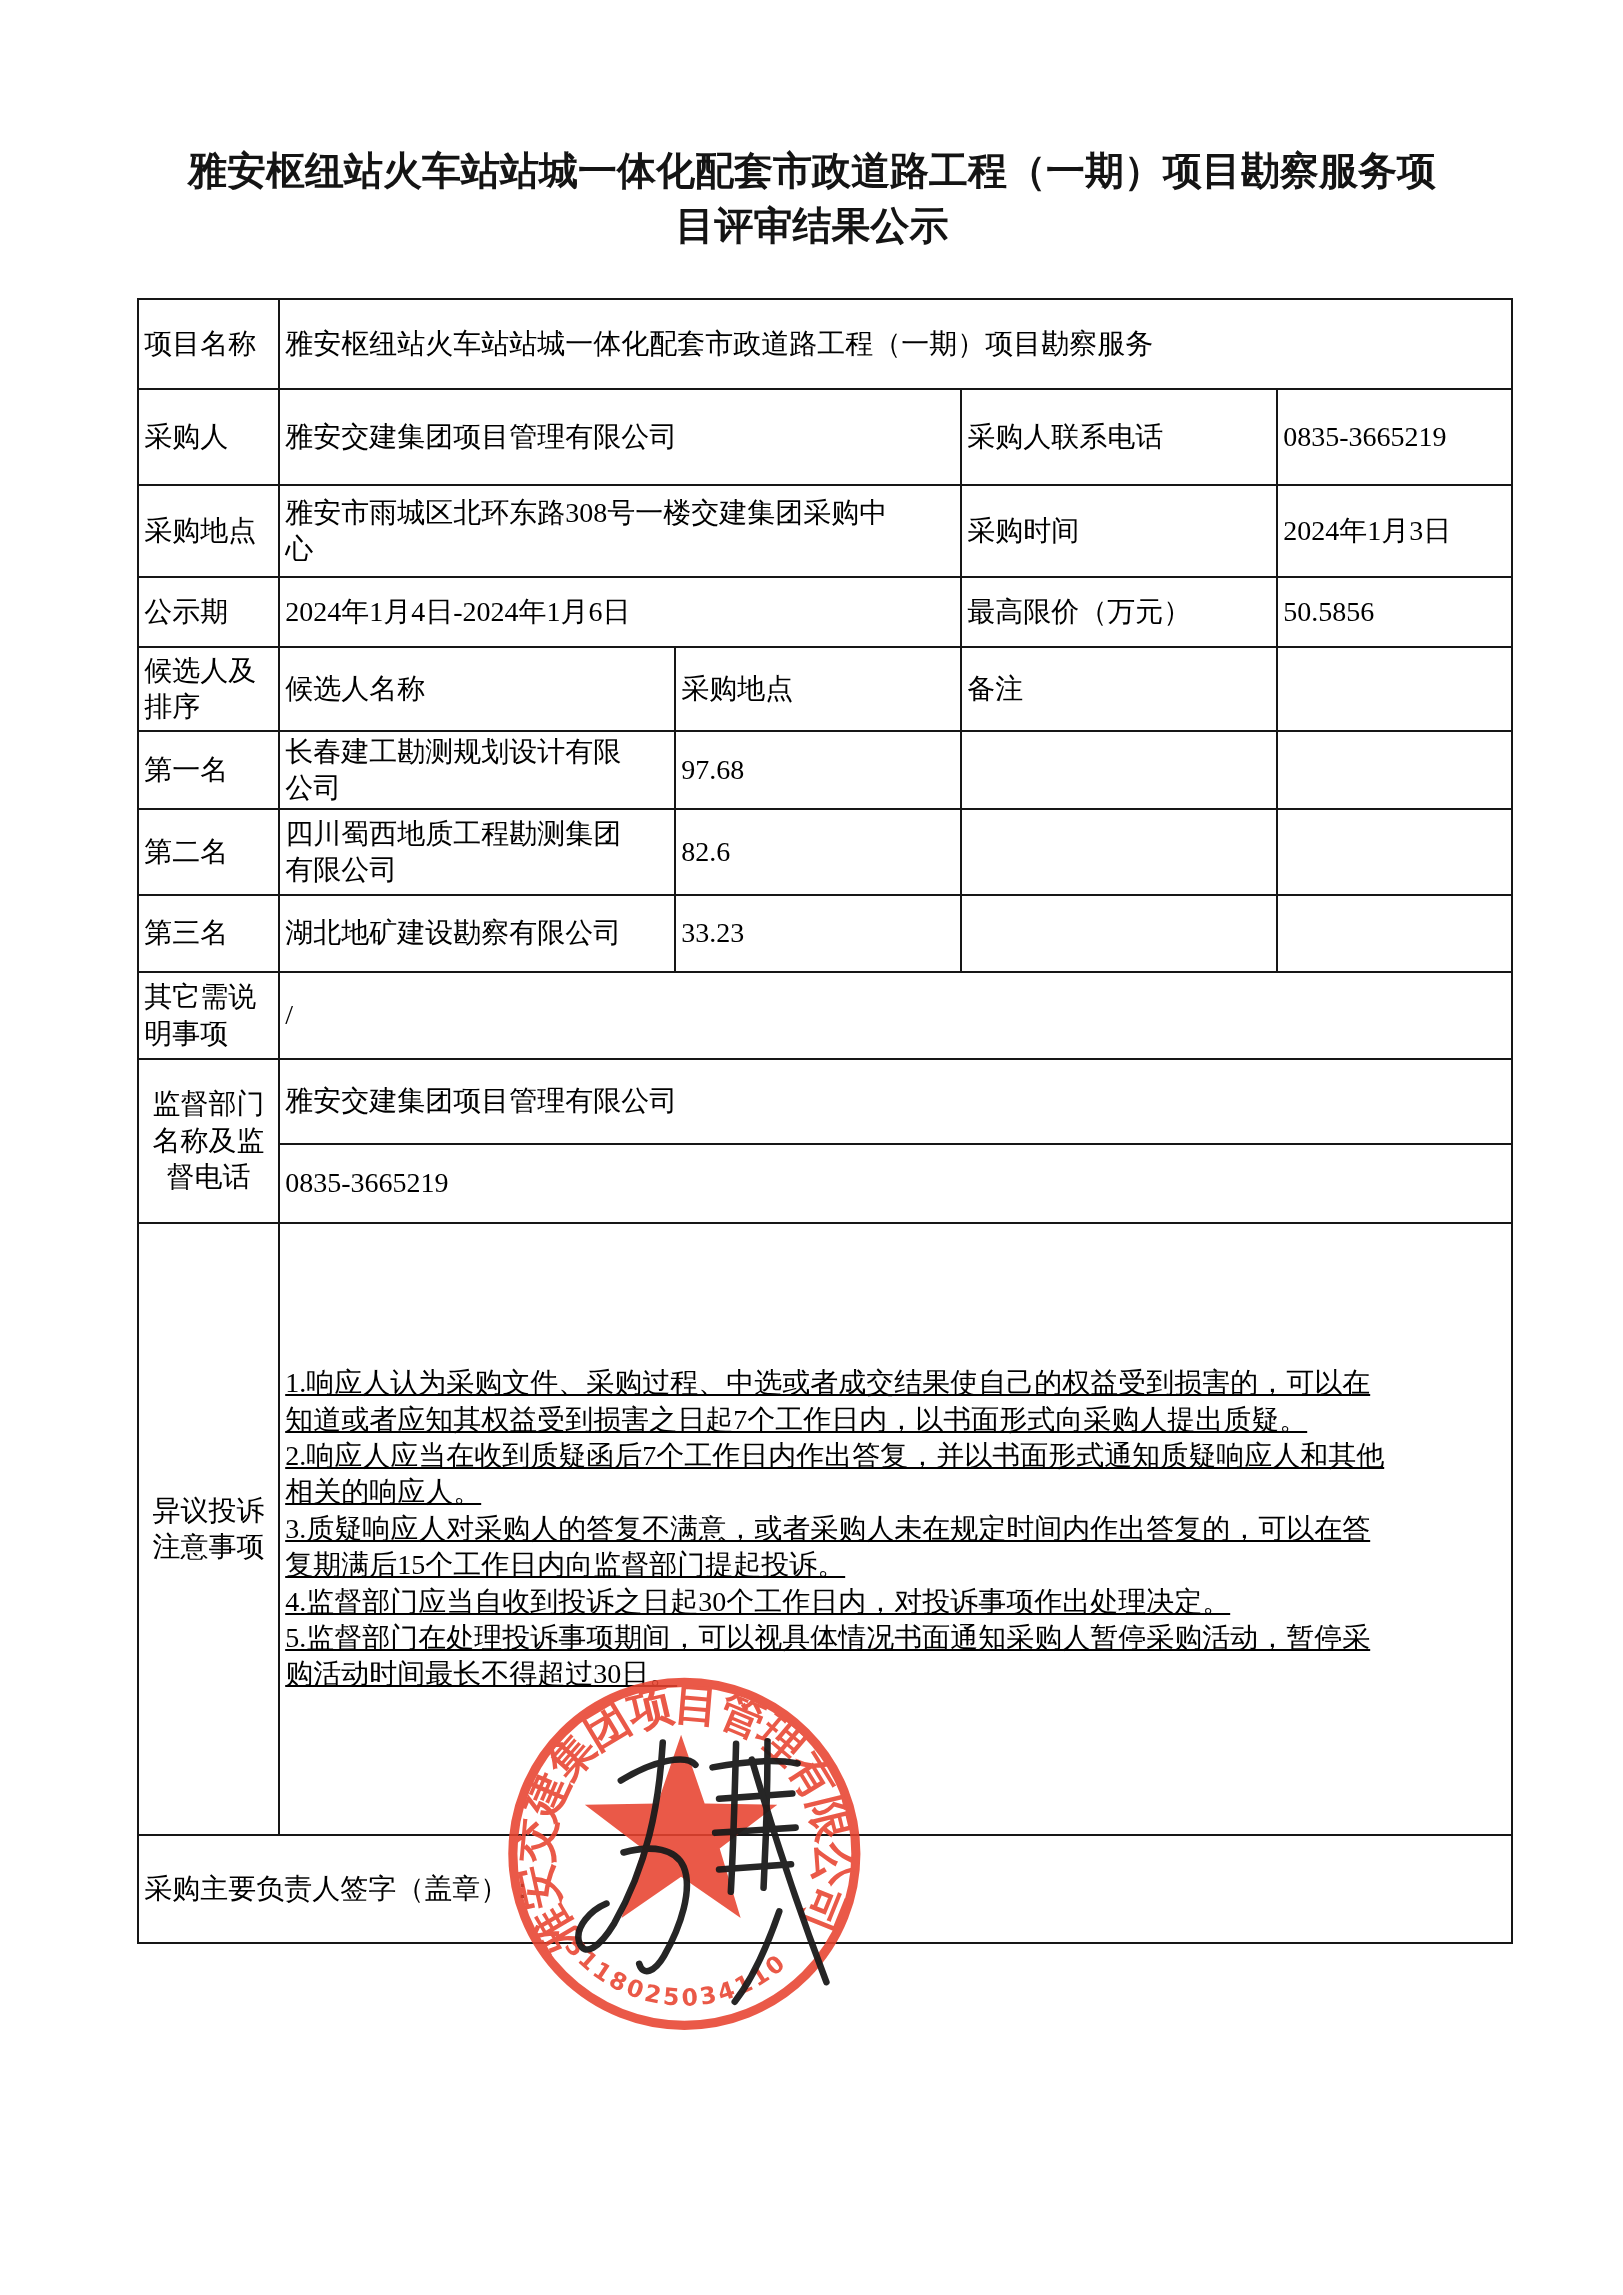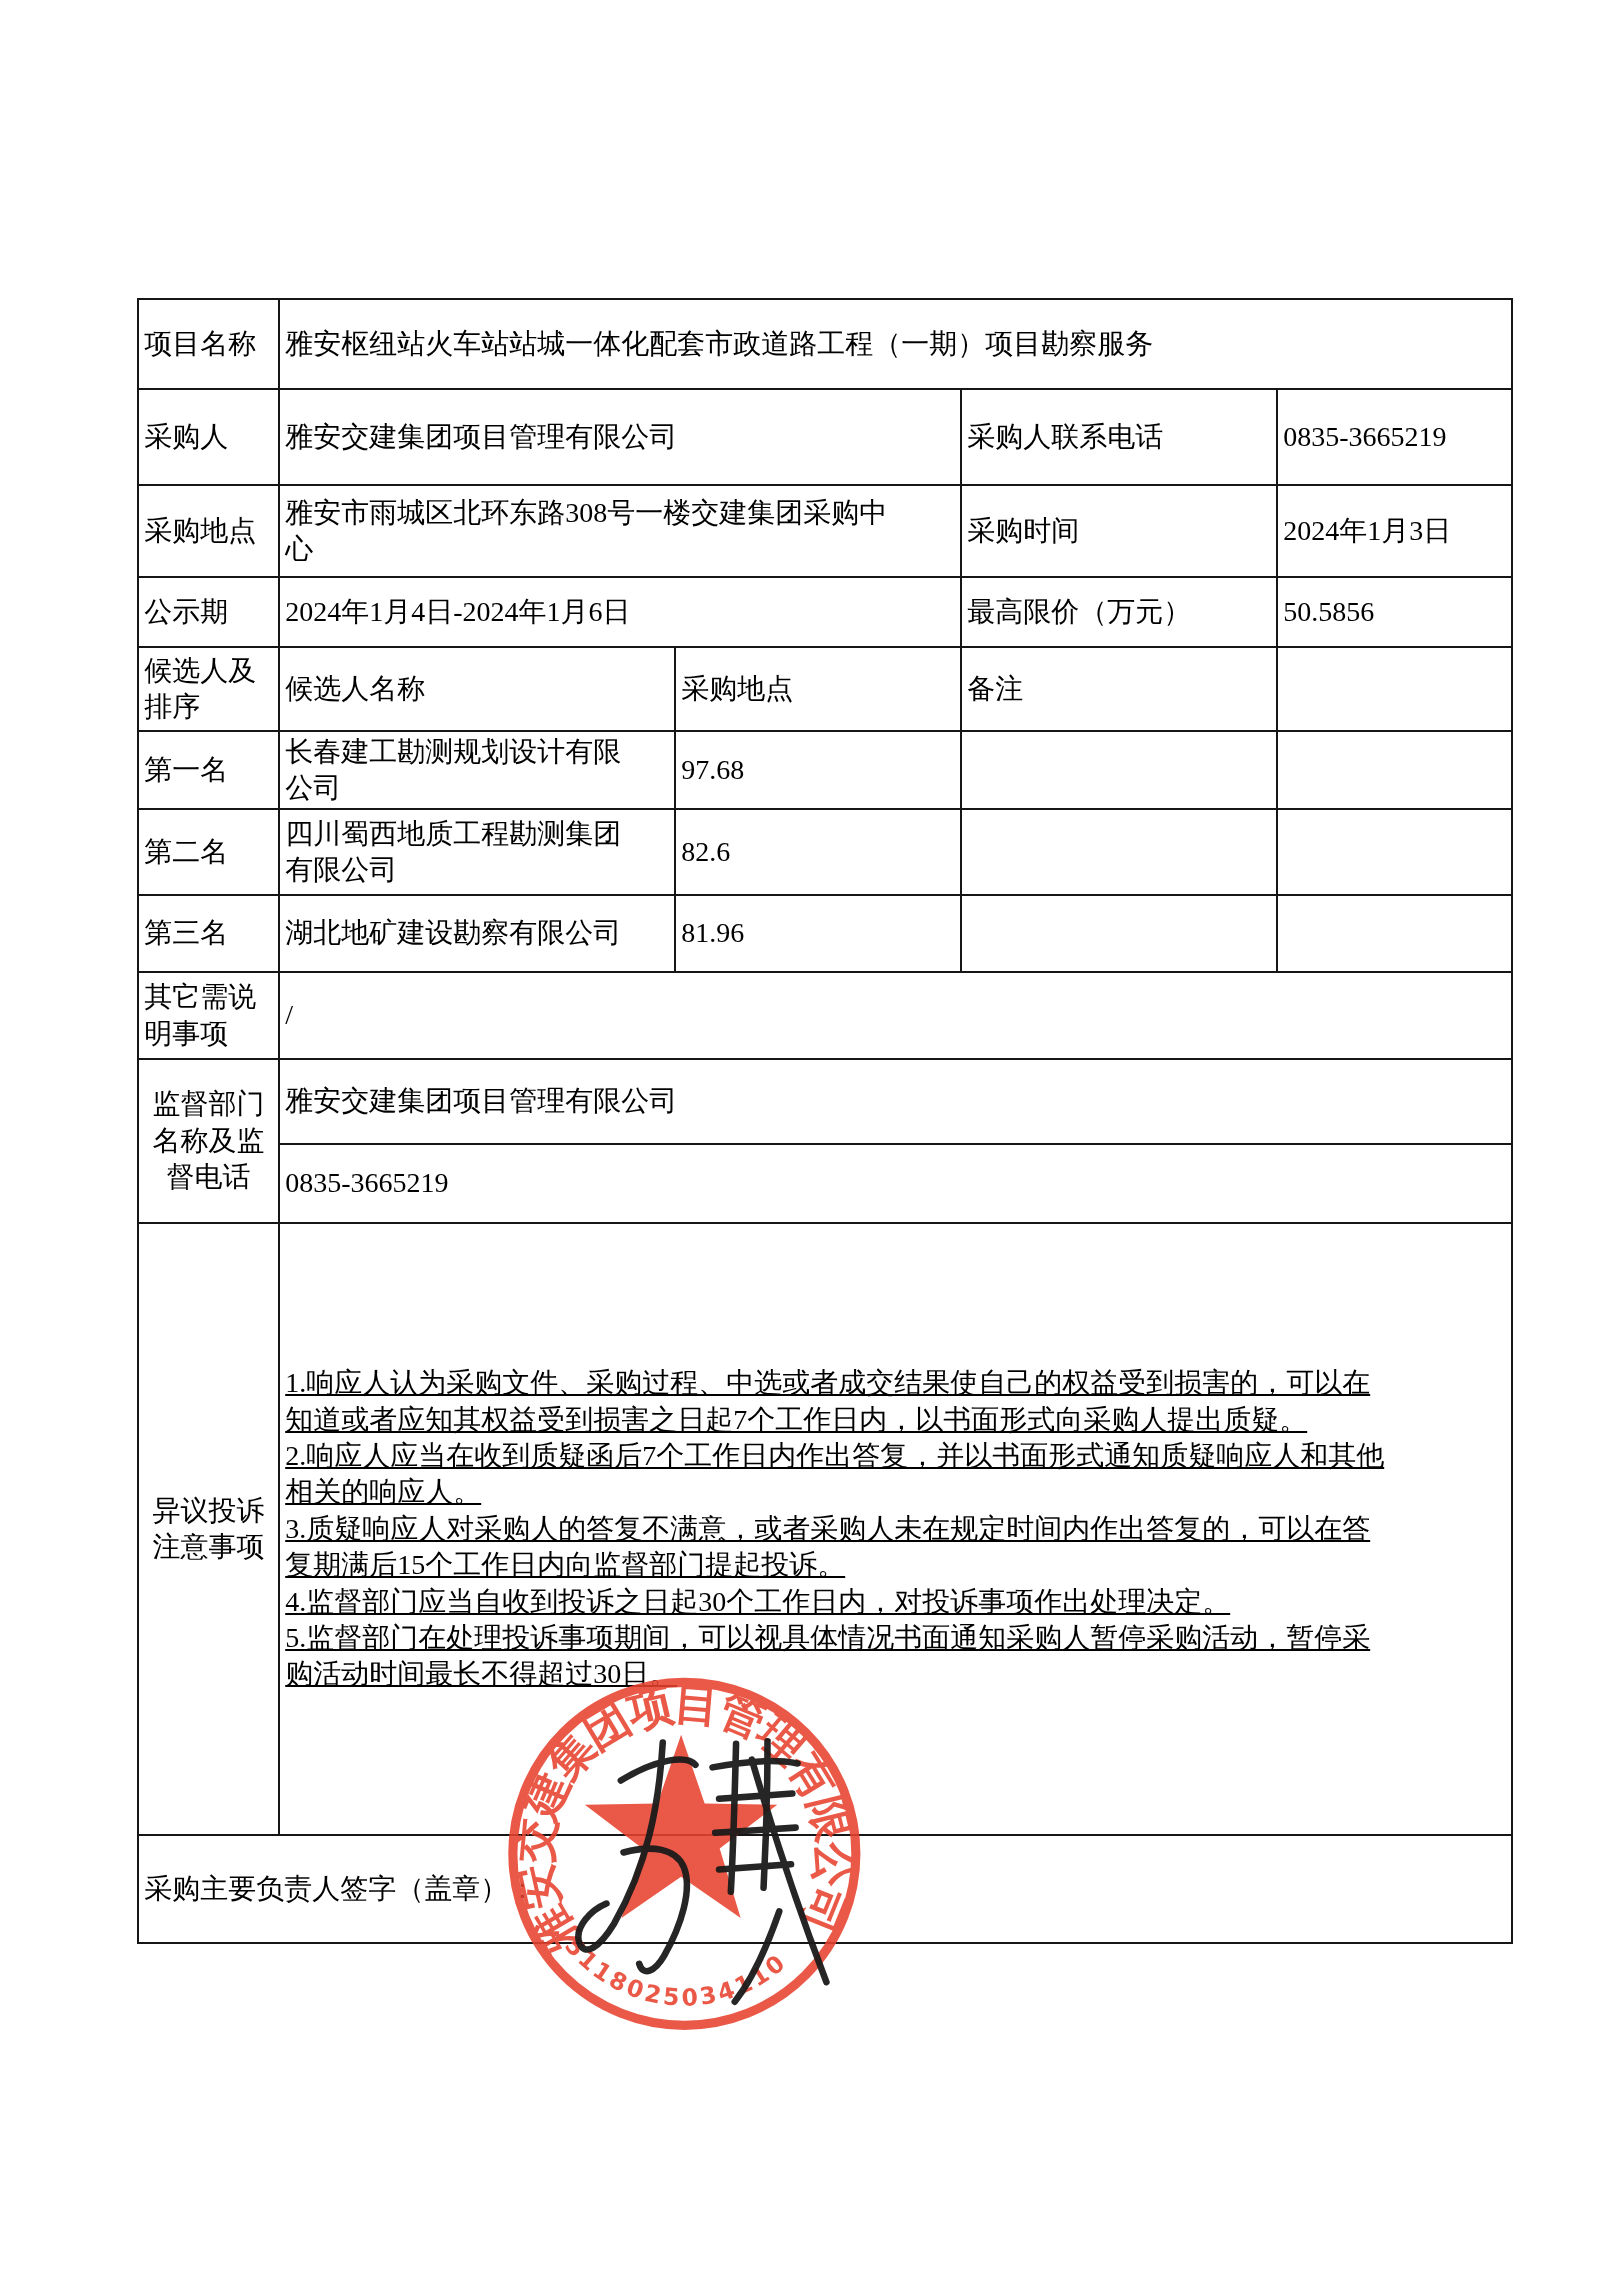--- a/index.html
+++ b/index.html
@@ -60,20 +60,22 @@
     left:0;top:0;
     width:1624px;height:2295px;
     pointer-events:none;
   }
 </style>
 </head>
 <body>
 
 <div class="page">
 
+  <div class="doc-title pre">雅安枢纽站火车站站城一体化配套市政道路工程（一期）项目勘察服务项
+目评审结果公示</div>
 
   <table class="main">
     <colgroup>
       <col style="width:141px">
         <col style="width:396px">
         <col style="width:286px">
         <col style="width:316px">
         <col style="width:235px">
     </colgroup>
 
@@ -127,21 +129,21 @@
       <td class="vl pre">四川蜀西地质工程勘测集团
 有限公司</td>
       <td class="vc">82.6</td>
       <td></td>
       <td></td>
     </tr>
 
     <tr style="height:77px">
       <td class="lbl">第三名</td>
       <td class="vl pre">湖北地矿建设勘察有限公司</td>
-      <td class="vc">81.96</td>
+      <td class="vc">33.23</td>
       <td></td>
       <td></td>
     </tr>
 
     <tr style="height:87px">
       <td class="lbl">其它需说明事项</td>
       <td class="vc" colspan="4">/</td>
     </tr>
 
     <tr style="height:85px">

